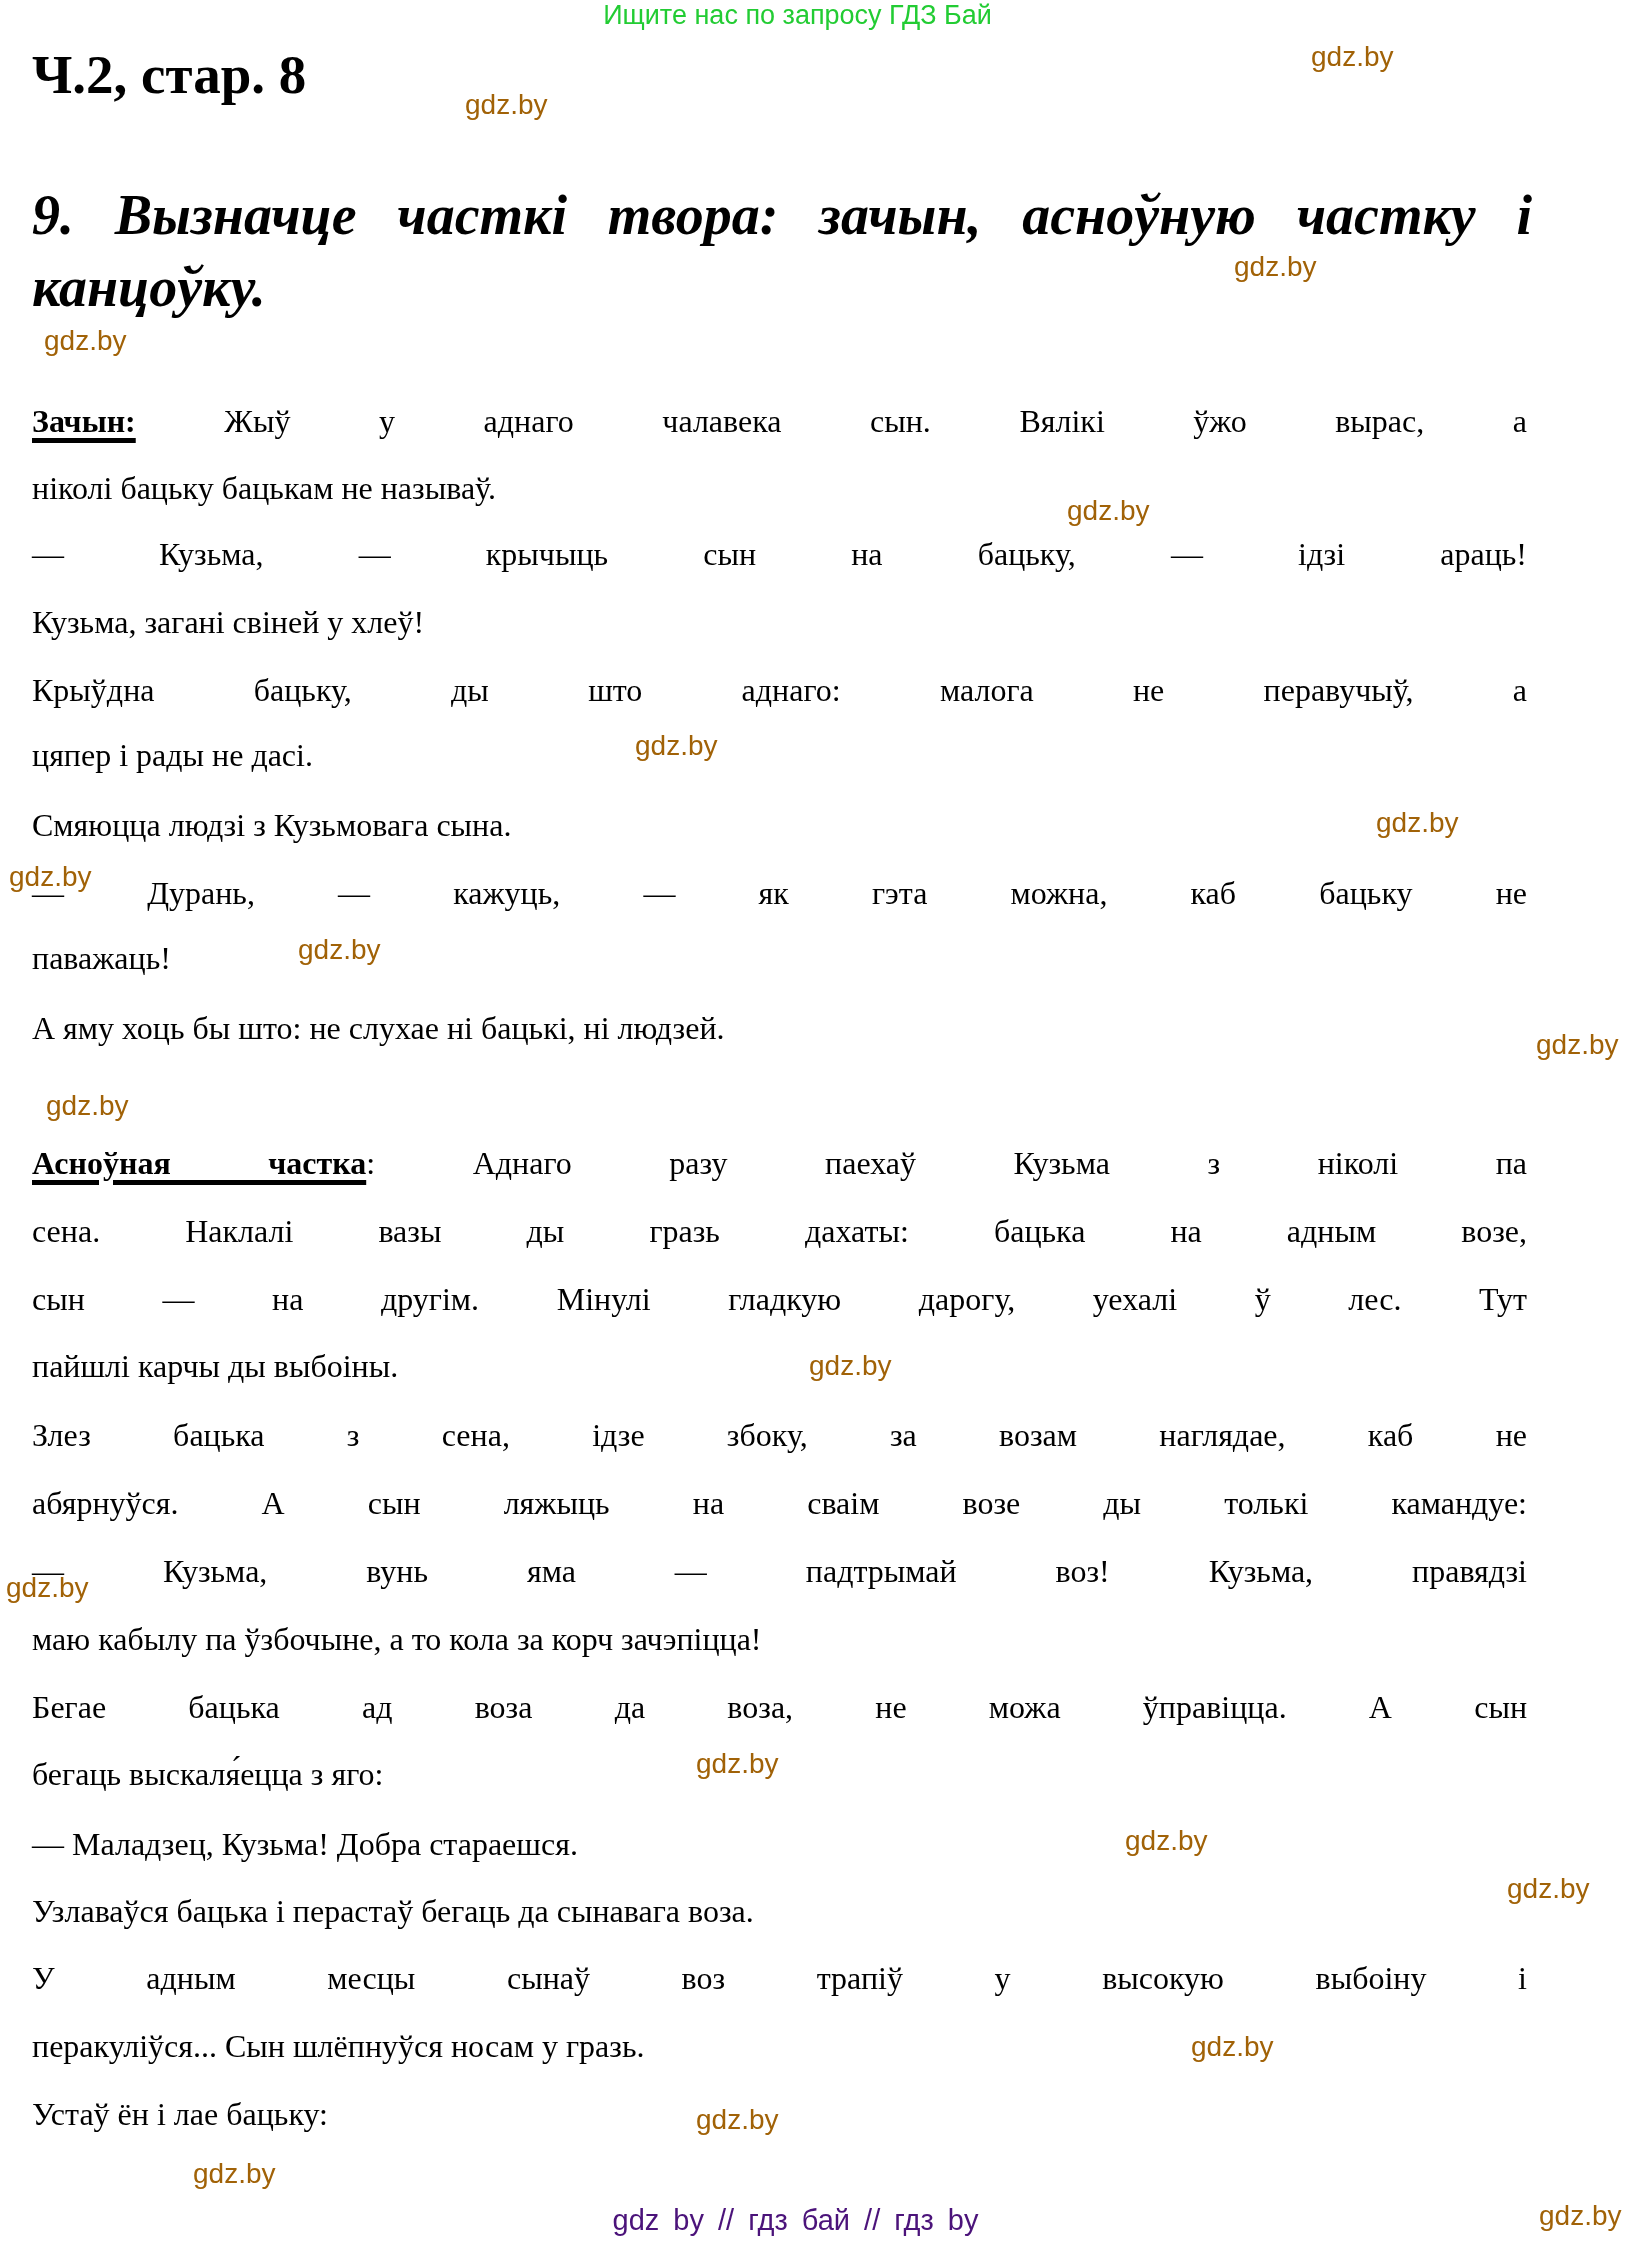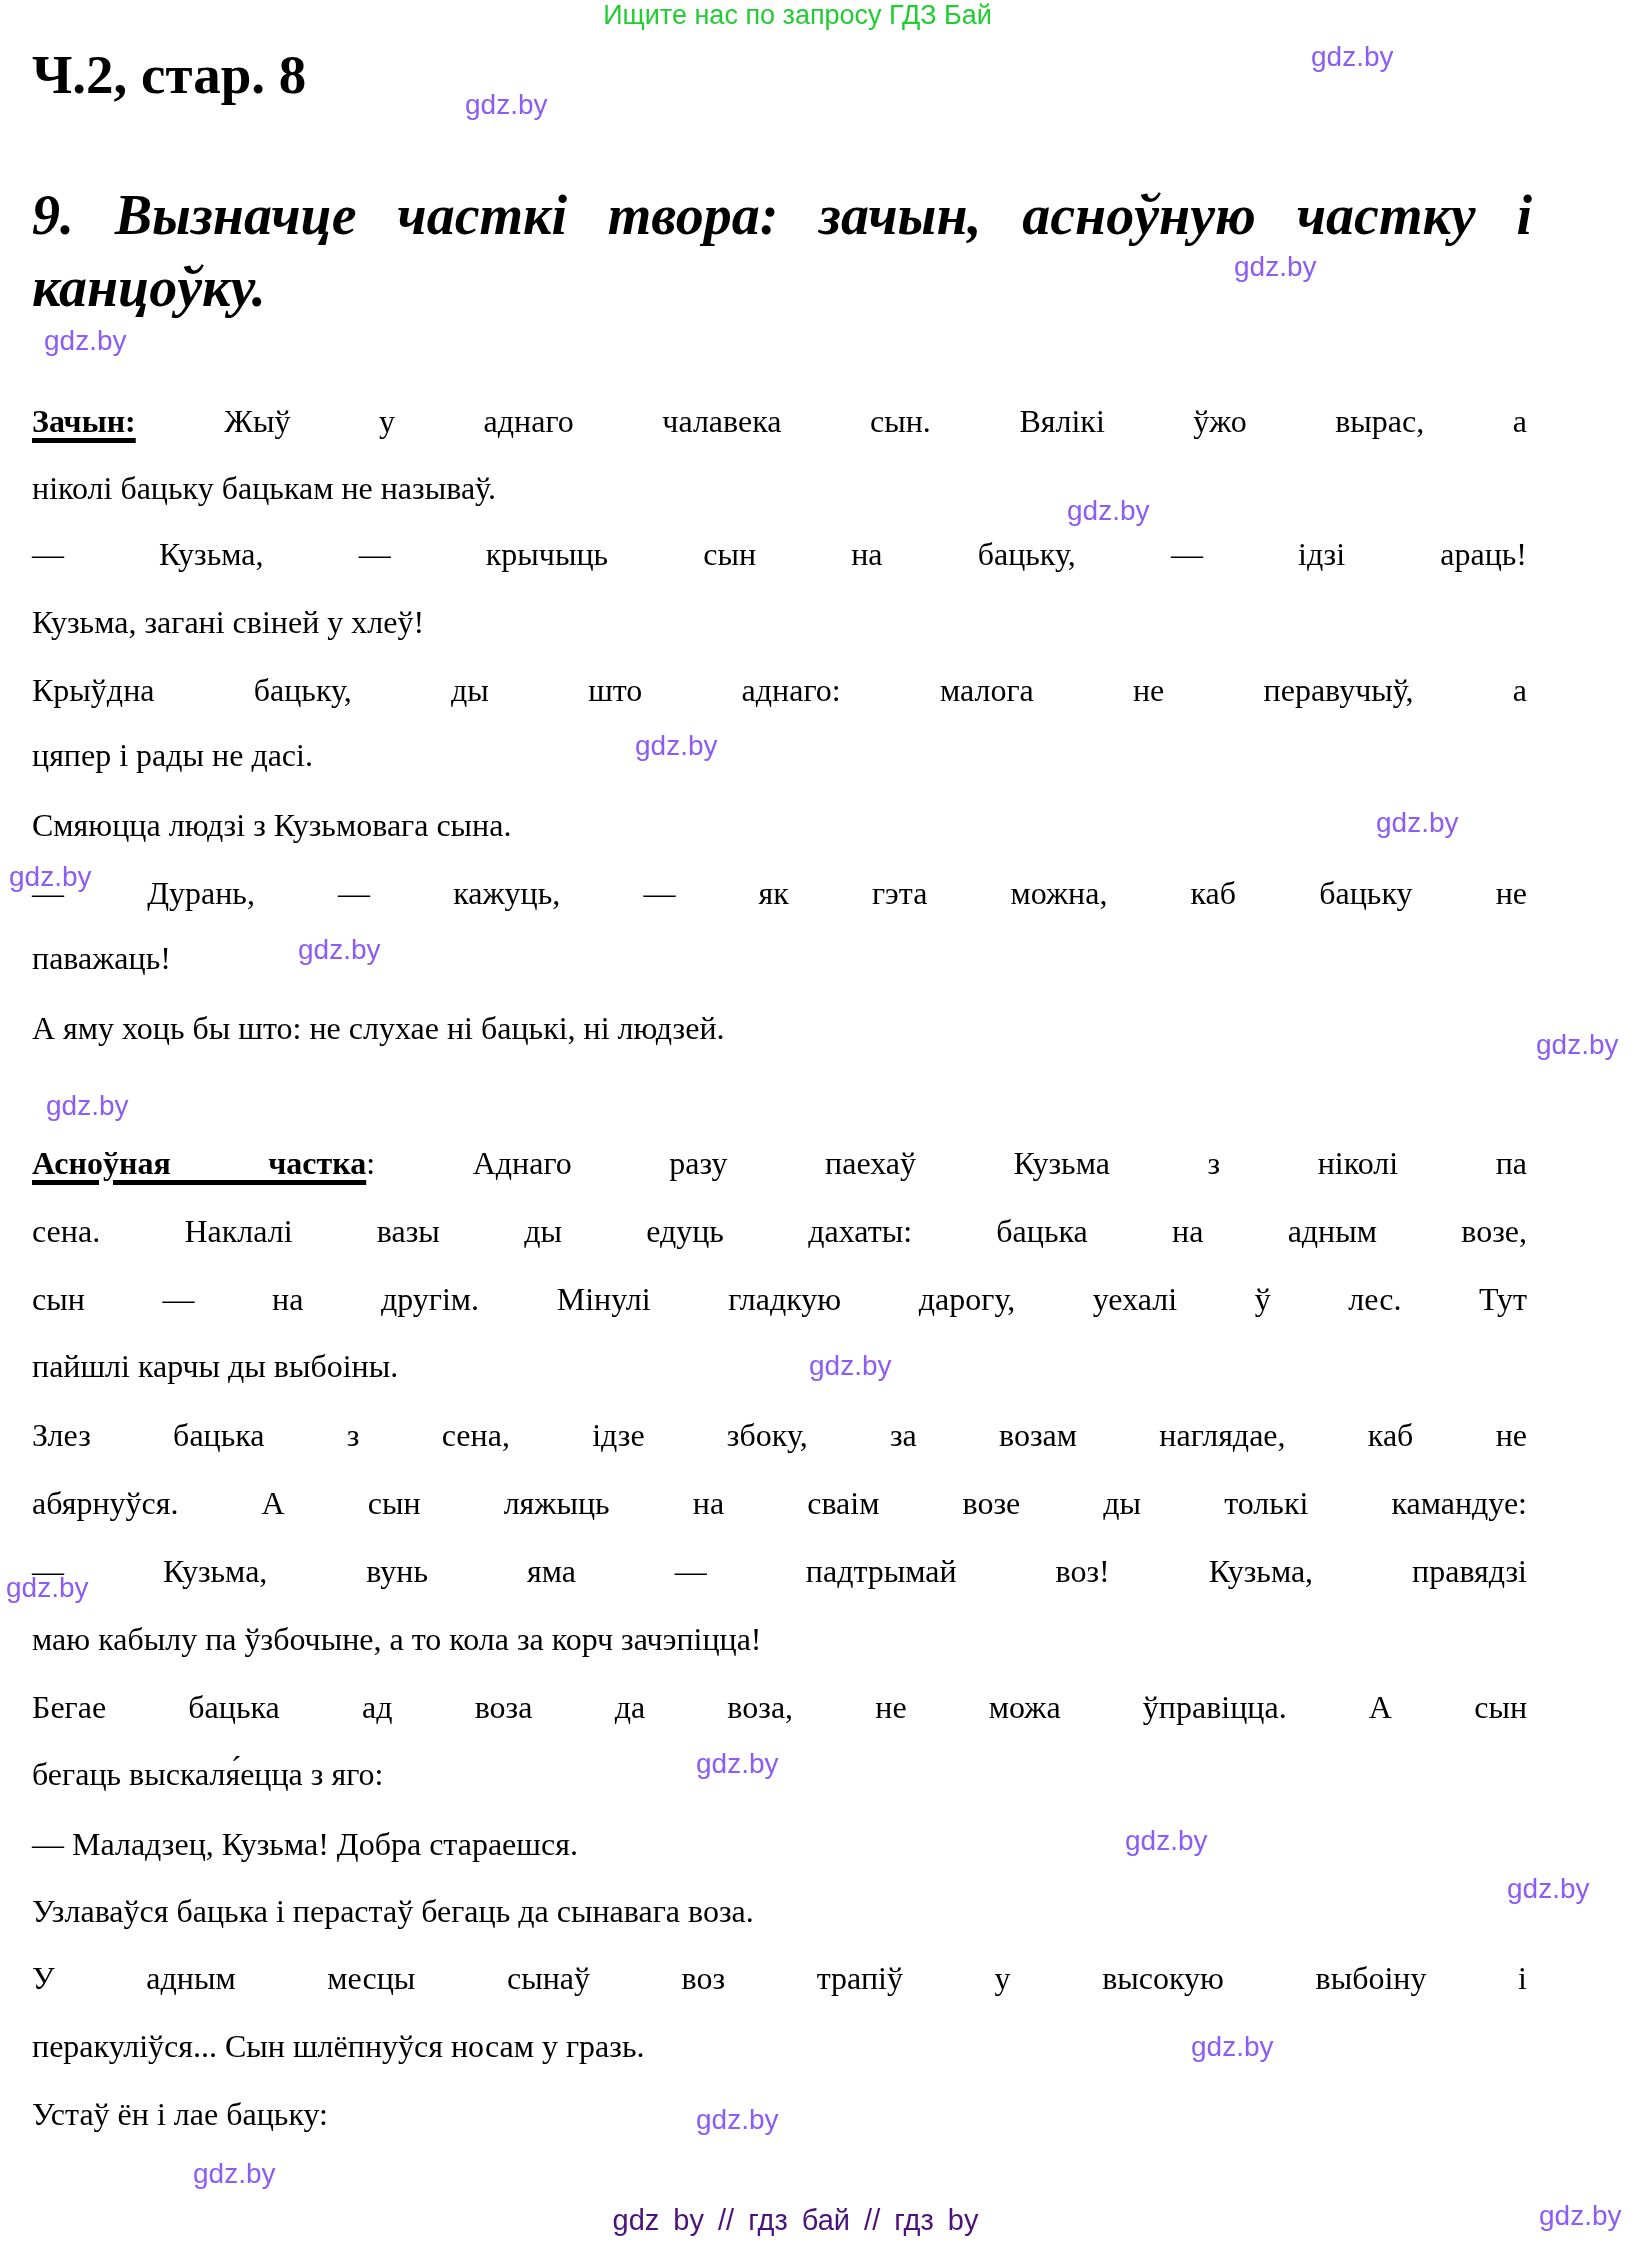--- a/index.html
+++ b/index.html
@@ -10,21 +10,21 @@
                 line-height: 30px; transform: translateX(-23px); }
   .page-ref { position: absolute; left: 32px; top: 44px; font-weight: bold; font-size: 55px; line-height: 62px; }
   .task { position: absolute; left: 32px; width: 1500px; font-weight: bold; font-style: italic;
           font-size: 56px; line-height: 66px; }
   .task-line1 { top: 182px; text-align: justify; text-align-last: justify; font-family: Liberation Serif, serif; }
   .task-line2 { top: 254px; }
   .line { position: absolute; left: 32px; width: 1495px; font-size: 32px; line-height: 60px; white-space: nowrap; }
   .line.just { text-align: justify; text-align-last: justify; white-space: normal; }
   .label { font-weight: bold; text-decoration: underline; text-decoration-thickness: 5px; text-underline-offset: 6px; }
   .wm { position: absolute; font-family: "Liberation Sans", "DejaVu Sans", sans-serif; font-size: 28px;
-        color: #8b5cf6; line-height: 30px; }
+        color: #a16207; line-height: 30px; }
   .footer { position: absolute; left: 0; width: 1641px; top: 2204px; text-align: center;
             font-family: "Liberation Sans", "DejaVu Sans", sans-serif; font-size: 29px; line-height: 32px;
             transform: translateX(-25px); word-spacing: 6px; }
 </style>
 </head>
 <body>
 
 <div class="top-banner" style="color:#22cc33">Ищите нас по запросу ГДЗ Бай</div>
 
 <div class="page-ref">Ч.2, стар. 8</div>
@@ -37,21 +37,21 @@
 <div class="line just" style="top:524px">— Кузьма, — крычыць сын на бацьку, — ідзі араць!</div>
 <div class="line" style="top:592px">Кузьма, загані свіней у хлеў!</div>
 <div class="line just" style="top:660px">Крыўдна бацьку, ды што аднаго: малога не перавучыў, а</div>
 <div class="line" style="top:725px">цяпер і рады не дасі.</div>
 <div class="line" style="top:795px">Смяюцца людзі з Кузьмовага сына.</div>
 <div class="line just" style="top:863px">— Дурань, — кажуць, — як гэта можна, каб бацьку не</div>
 <div class="line" style="top:928px">паважаць!</div>
 <div class="line" style="top:998px">А яму хоць бы што: не слухае ні бацькі, ні людзей.</div>
 
 <div class="line just" style="top:1133px"><span class="label">Асноўная частка</span><span>:</span><span> Аднаго разу паехаў Кузьма з ніколі па</span></div>
-<div class="line just" style="top:1201px">сена. Наклалі вазы ды едуць дахаты: бацька на адным возе,</div>
+<div class="line just" style="top:1201px">сена. Наклалі вазы ды гразь дахаты: бацька на адным возе,</div>
 <div class="line just" style="top:1269px">сын — на другім. Мінулі гладкую дарогу, уехалі ў лес. Тут</div>
 <div class="line" style="top:1336px">пайшлі карчы ды выбоіны.</div>
 <div class="line just" style="top:1405px">Злез бацька з сена, ідзе збоку, за возам наглядае, каб не</div>
 <div class="line just" style="top:1473px">абярнуўся. А сын ляжыць на сваім возе ды толькі камандуе:</div>
 <div class="line just" style="top:1541px">— Кузьма, вунь яма — падтрымай воз! Кузьма, правядзі</div>
 <div class="line" style="top:1609px">маю кабылу па ўзбочыне, а то кола за корч зачэпіцца!</div>
 <div class="line just" style="top:1677px">Бегае бацька ад воза да воза, не можа ўправіцца. А сын</div>
 <div class="line" style="top:1744px">бегаць выскаля́ецца з яго:</div>
 <div class="line" style="top:1814px">— Маладзец, Кузьма! Добра стараешся.</div>
 <div class="line" style="top:1881px">Узлаваўся бацька і перастаў бегаць да сынавага воза.</div>

